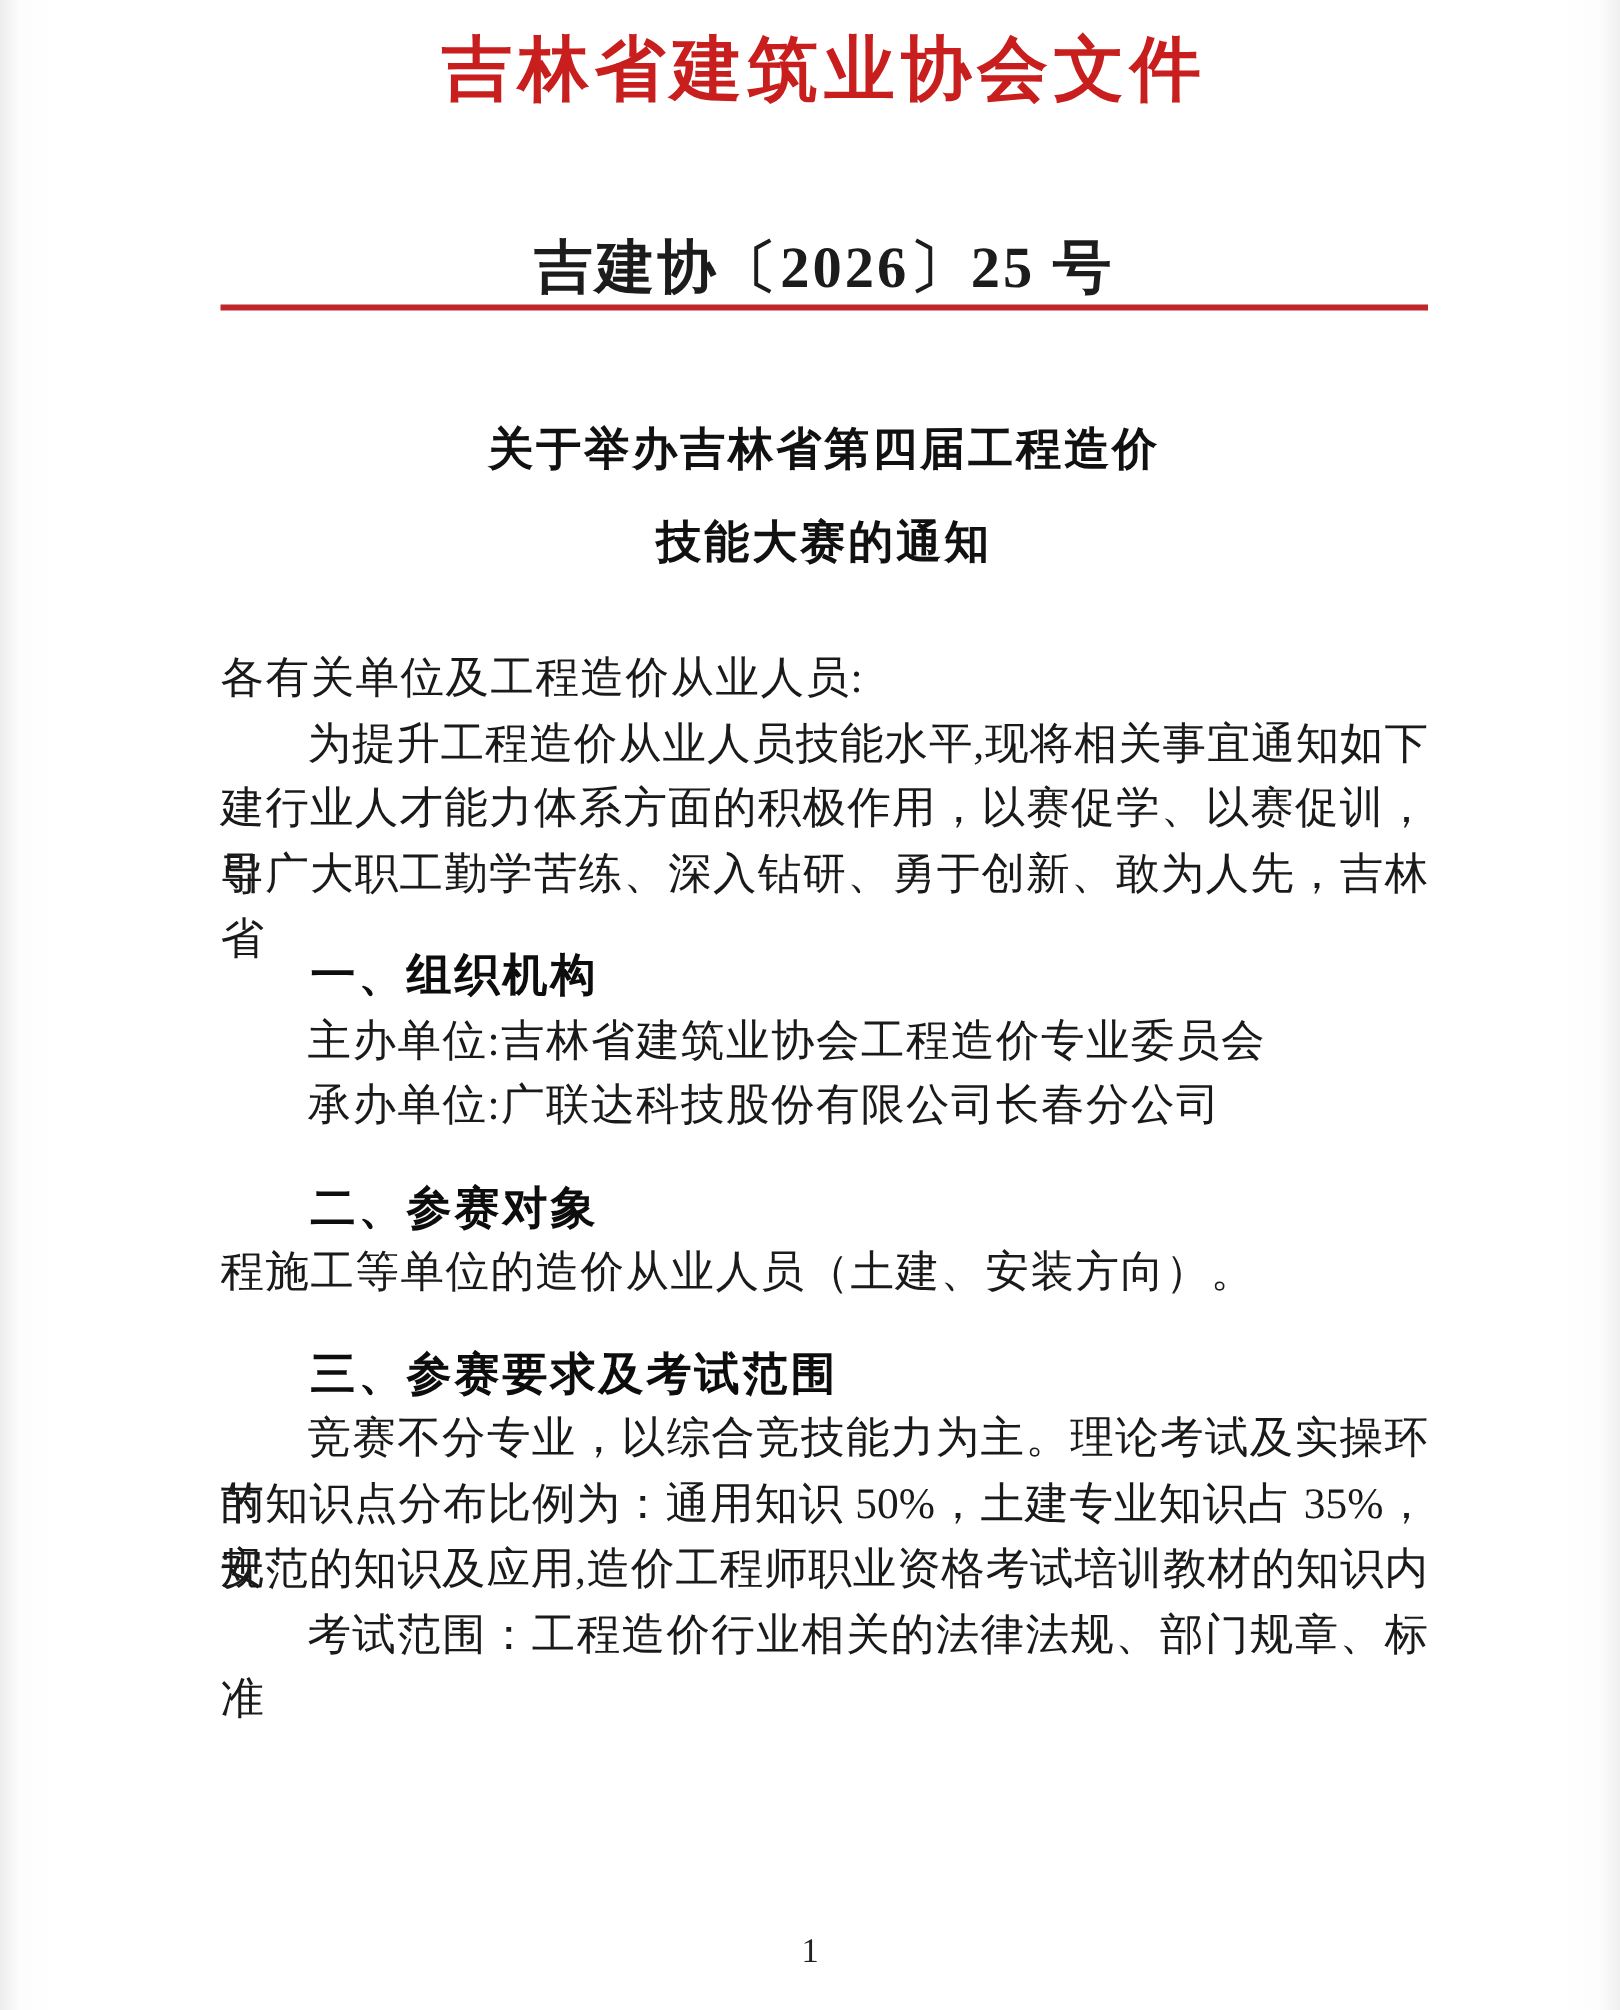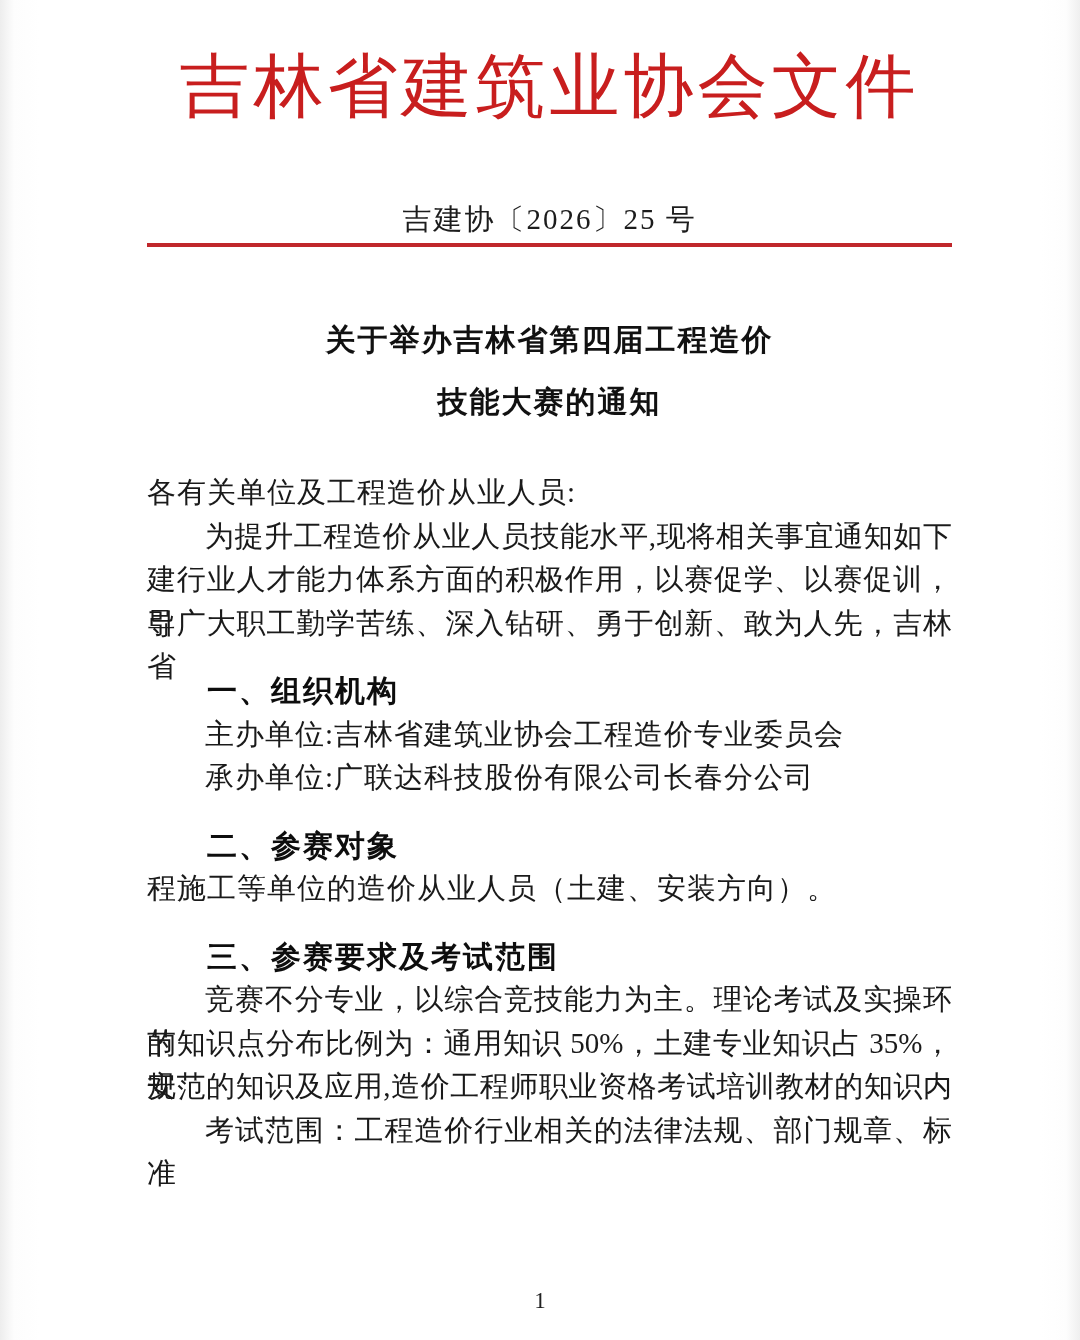--- a/index.html
+++ b/index.html
@@ -16,39 +16,39 @@
     overflow: hidden;
     box-sizing: border-box;
   }
   .content {
     position: relative;
     padding: 0 128px 0 147px; 
   }
   
   .org-title {
     margin: 0;
-    padding-top: 40px;
     height: 94px;
     line-height: 94px;
     text-align: center;
-    font-size: 70px;
-    font-weight: normal;
+    font-size: 47px;
+    font-weight: bold;
     letter-spacing: 4px;
     color: #c81e1e;
     font-family: "Liberation Serif", "DejaVu Serif", serif;
     white-space: nowrap;
   }
   .doc-number {
     margin-top: 66px;
     height: 38px;
     line-height: 38px;
     text-align: center;
-    font-size: 29px;
+    font-size: 39px;
     color: #1c1c1c;
     letter-spacing: 2px;
+    font-weight: bold;
   }
   .red-divider {
     margin-top: 5px;
     height: 4px;
     background: #c0272b;
     border: none;
   }
   
   .notice-title {
     margin-top: 62px;

